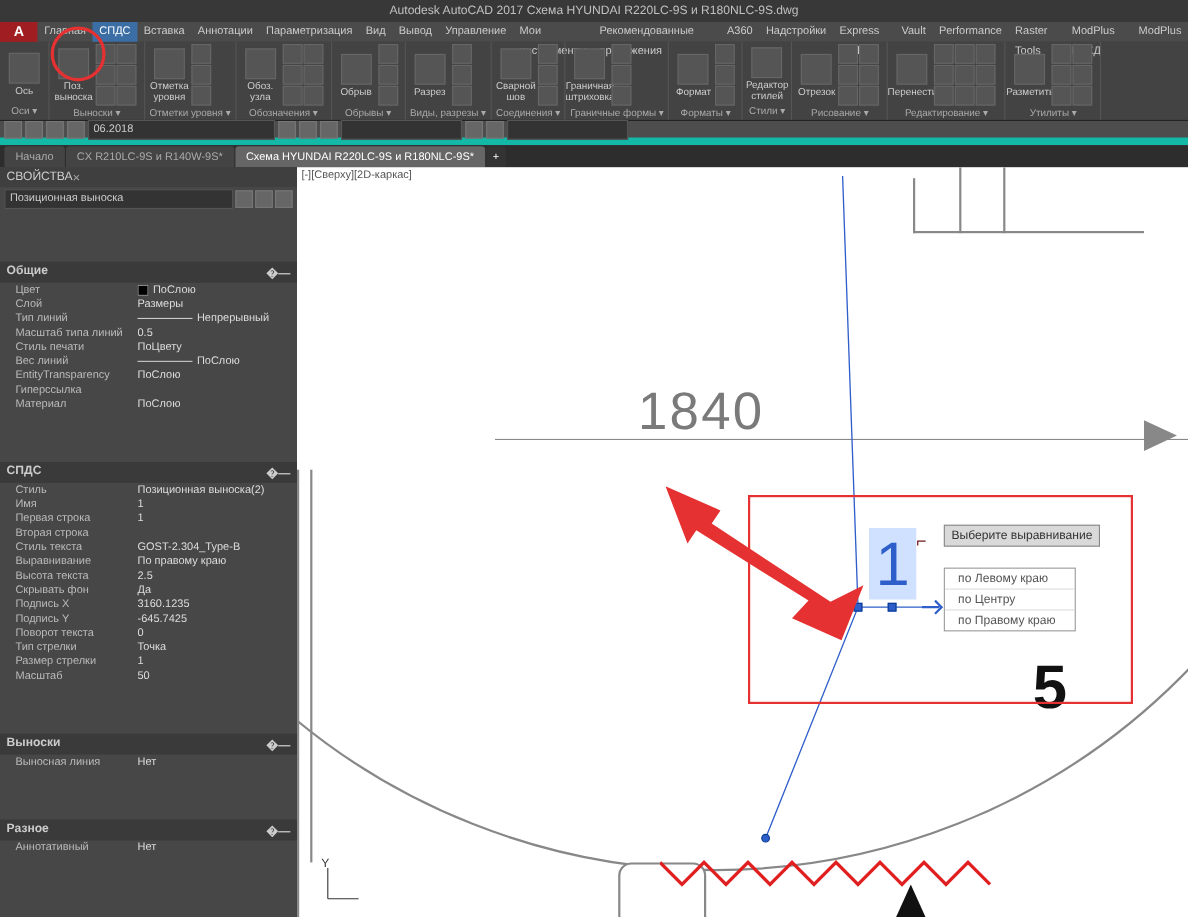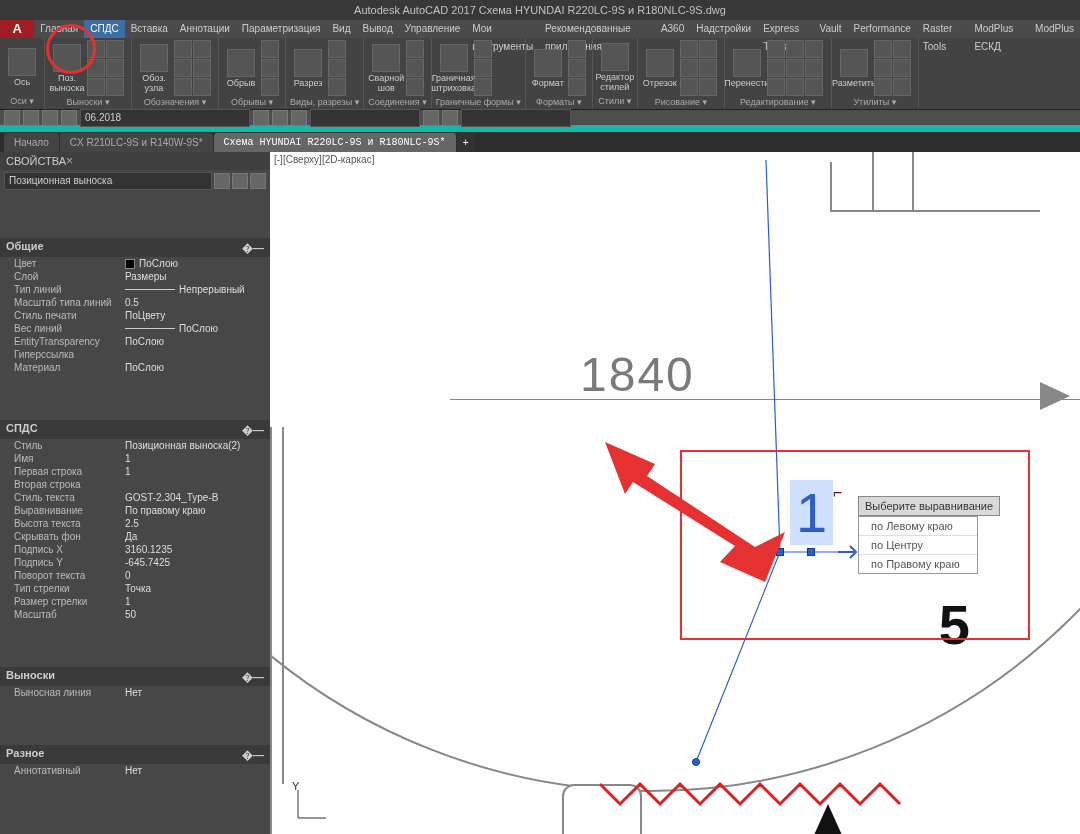--- a/index.html
+++ b/index.html
@@ -15,21 +15,21 @@
   .panel .big { width:36px; display:flex; flex-direction:column; align-items:center; gap:1px; color:#ccc; font-size:9px; text-align:center; line-height:10px; cursor:pointer;}
   .panel .big .ic { width:28px; height:28px; background:#555; border:1px solid #666; }
   .panel .small-grid { display:grid; grid-template-columns:repeat(auto-fill,18px); grid-auto-rows:18px; gap:1px; width:60px; }
   .panel .small-grid .ic { width:18px; height:18px; background:#555; border:1px solid #666; cursor:pointer;}
   .panel .title { font-size:9px; color:#aaa; text-align:center; padding:1px 0; white-space:nowrap; }
   .toolbar2 { height:22px; background:#4d4d4d; display:flex; align-items:center; gap:3px; padding:0 4px; border-bottom:7px solid #14b8a6; }
   .tb-ic { width:16px; height:16px; background:#666; border:1px solid #777; cursor:pointer;}
   .tb-combo { height:18px; background:#333; border:1px solid #555; color:#ccc; font-size:10px; padding:0 20px 0 4px; line-height:16px; cursor:pointer;}
   .doc-tabs { height:20px; background:#2d2d2d; display:flex; align-items:flex-end; gap:1px; padding-left:4px; }
   .doc-tab { height:19px; padding:0 10px; background:#444; color:#aaa; font-size:10px; line-height:19px; cursor:pointer; border-radius:3px 3px 0 0;}
-  .doc-tab.active { background:#666; color:#fff;font-family:Liberation Mono, monospace; }
+  .doc-tab.active { background:#666; color:#fff; }
   .doc-tab.plus { width:18px; text-align:center; padding:0; background:#333; color:#fff;}
   .workarea { position:absolute; top:152px; left:0; right:0; bottom:0; display:flex; }
   .props { width:270px; background:#474747; color:#ccc; font-size:10px; display:flex; flex-direction:column; }
   .props-head { height:18px; background:#3f3f3f; line-height:18px; padding:0 6px; font-size:11px; display:flex; align-items:center;}
   .props-head .x { cursor:pointer; color:#aaa; font-size:12px;}
   .props-combo-row { display:flex; align-items:center; gap:2px; padding:2px 4px; }
   .props-combo { flex:1; height:18px; background:#333; border:1px solid #555; color:#ccc; font-size:10px; padding:0 4px; line-height:16px; cursor:pointer;}
   .p-ic { width:16px; height:16px; background:#666; border:1px solid #777; cursor:pointer;}
   .section { background:#3a3a3a; padding:2px 6px; font-weight:bold; font-size:11px; display:flex; justify-content:space-between; cursor:pointer;margin-top:46px;}
   .row { display:flex; padding:1px 0;align-items:flex-end; }
@@ -120,20 +120,34 @@
           <div class="ic"></div>
           <div class="ic"></div>
         </div>
       </div>
       <div class="title">Выноски ▾</div>
     </div>
     <div class="panel">
       <div class="icons">
         <div class="big">
           <div class="ic"></div>
+          <div>Отметка уровня</div>
+        </div>
+        <div class="small-grid" style="width: 20px; grid-template-columns: repeat(1, 18px);">
+          <div class="ic"></div>
+          <div class="ic"></div>
+          <div class="ic"></div>
+        </div>
+      </div>
+      <div class="title">Отметки уровня ▾</div>
+    </div>
+    <div class="panel">
+      <div class="icons">
+        <div class="big">
+          <div class="ic"></div>
           <div>Обоз. узла</div>
         </div>
         <div class="small-grid" style="width: 40px; grid-template-columns: repeat(2, 18px);">
           <div class="ic"></div>
           <div class="ic"></div>
           <div class="ic"></div>
           <div class="ic"></div>
           <div class="ic"></div>
           <div class="ic"></div>
         </div>
@@ -508,21 +522,21 @@
     <div class="grip" style="left:537px; top:396px;"></div>
     <div class="grip plus" style="left:492px; top:394px;">+</div>
     <div class="grip" style="left:422px; top:606px; border-radius:50%; background:#2e5ec9;"></div>
     <svg style="position:absolute; left:568px; top:392px;" width="20" height="16">
         <path d="M0 8 L16 8 M12 2 L18 8 L12 14" stroke="#2e5ec9" stroke-width="2" fill="none"></path>
       </svg>
 
     <div class="sel-num" style="left:520px; top:328px; padding:0 6px;">1</div>
     <div style="position:absolute; left:563px; top:332px; font-size:16px; color:#6b1212; font-weight:bold;">⌐</div>
 
-    <div class="ctx-header" style="left:588px; top:344px;">Выберите выравнивание</div>
+    <div class="ctx-header" style="left:588px; top:325px;">Выберите выравнивание</div>
     <div class="ctx-menu" style="left:588px; top:364px; width:120px;" id="ctxmenu">
         <div>по Левому краю</div>
         <div>по Центру</div>
         <div>по Правому краю</div>
       </div>
 
     <div class="hl-rect" style="left:410px; top:298px; width:350px; height:190px;"></div>
     <svg class="arrow-shape" style="left:335px; top:290px;" width="200" height="150">
       <polygon points="0,0 50,22 42,34 150,105 180,90 160,140 115,120 130,104 28,40 20,52" fill="#e53131"></polygon>
     </svg>

